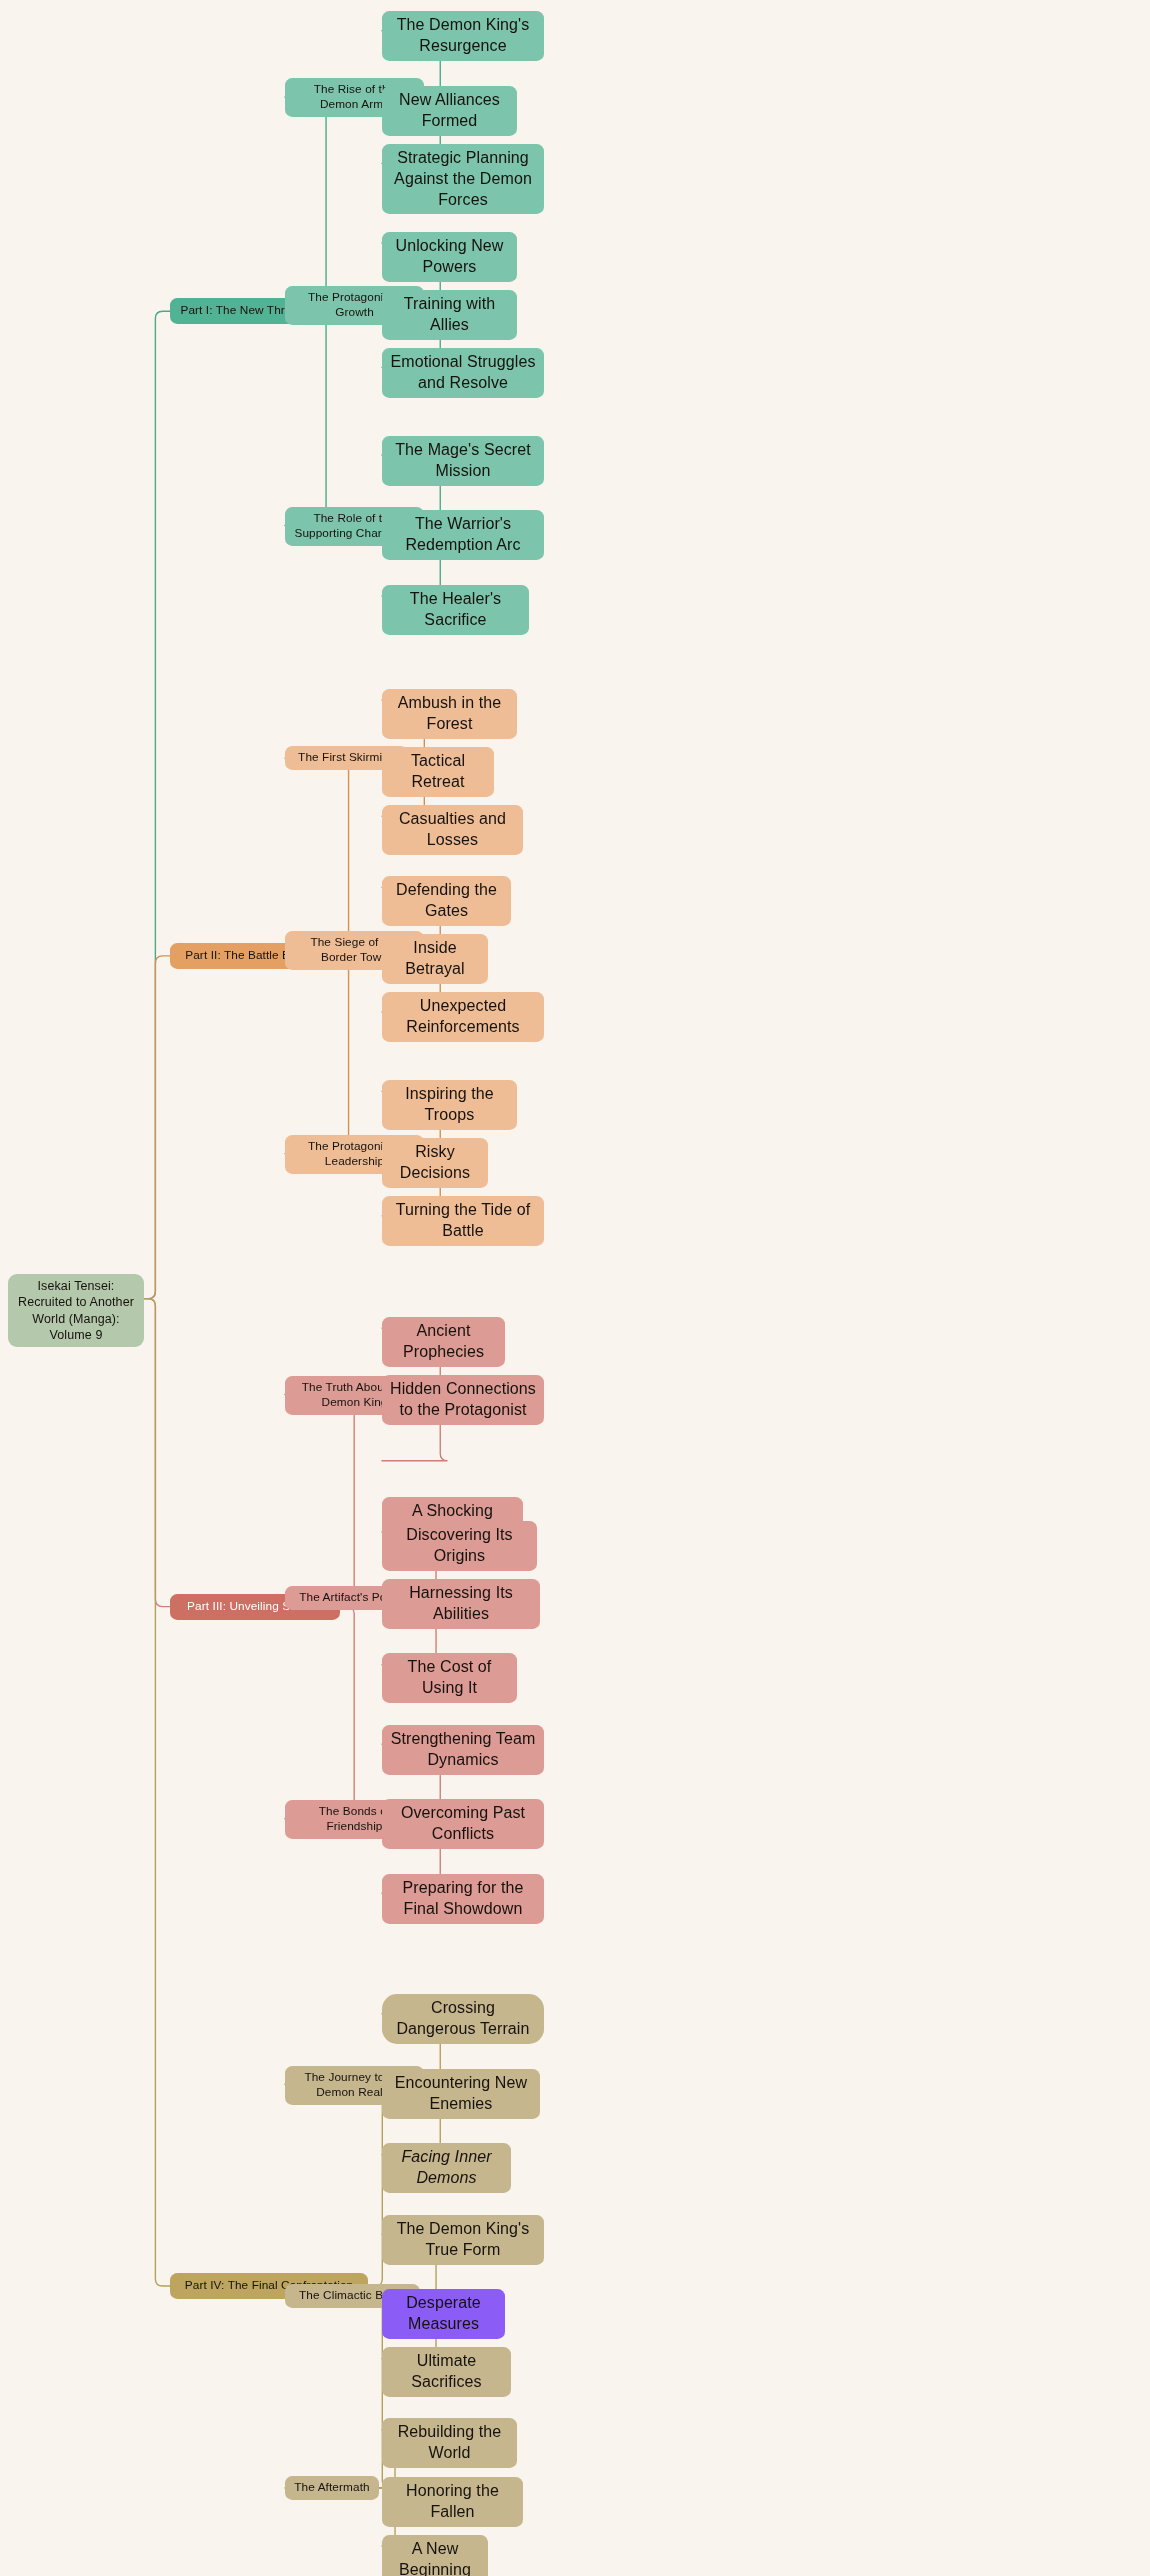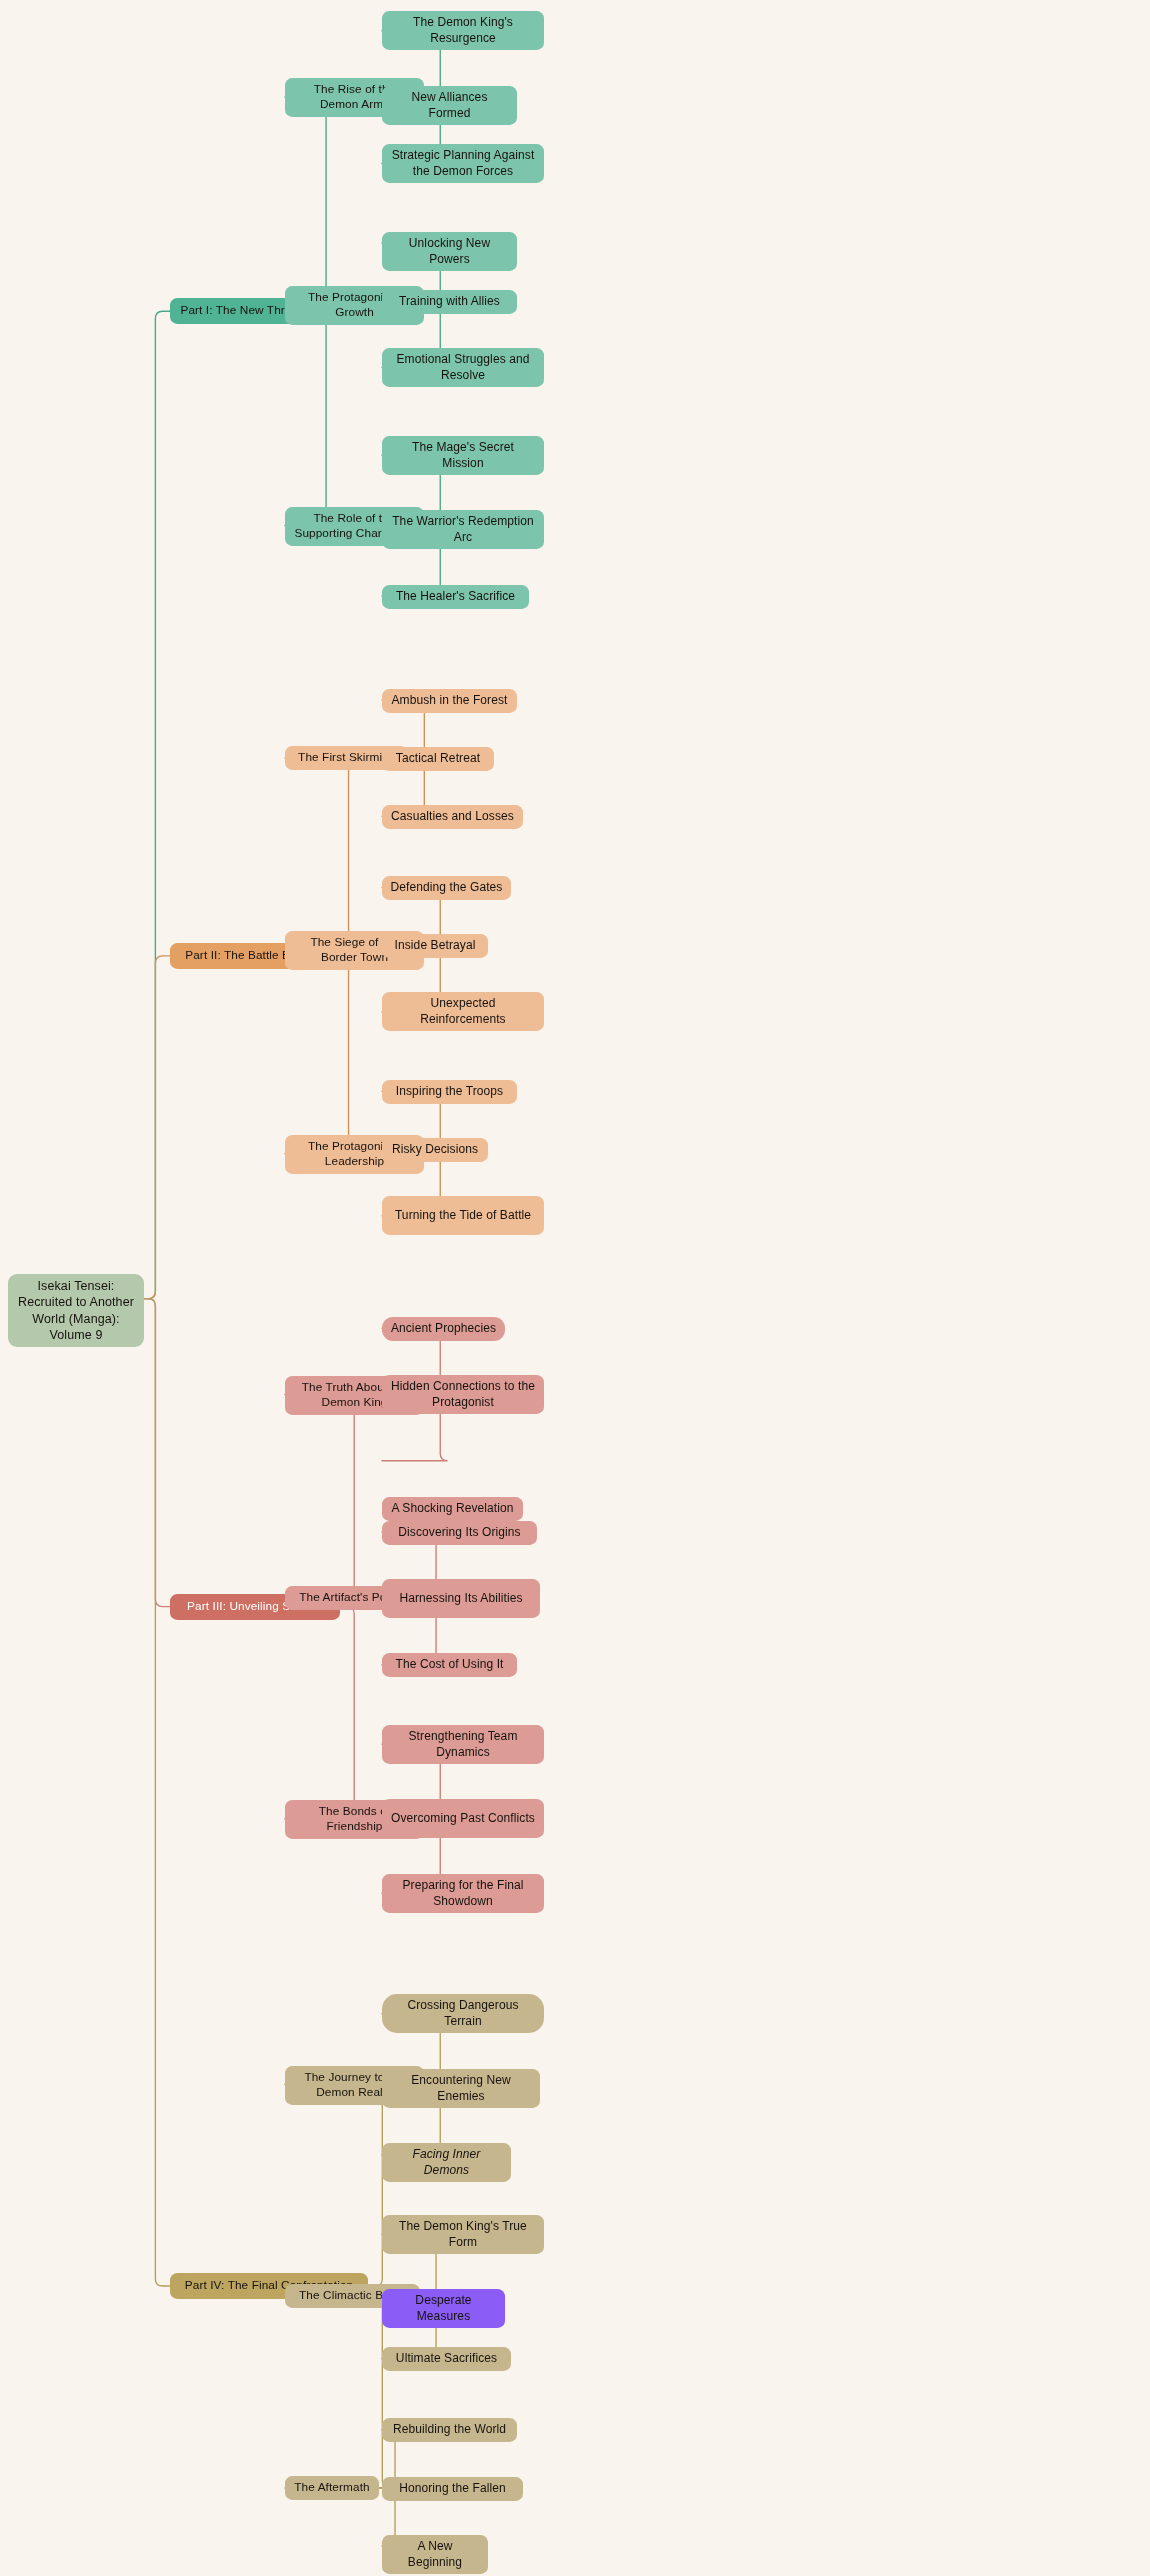--- a/index.html
+++ b/index.html
@@ -25,21 +25,21 @@
     line-height:1.30;
     padding:4px 8px;
     letter-spacing:0.1px;
   }
   .node.root{
     font-size:12.5px;
     border-radius:9px;
   }
   .node.lvl1{font-size:11.8px;}
   .node.lvl2{font-size:11.8px;}
-  .node.lvl3{font-size:12px;}
+  .node.lvl3{font-size:16px;}
   .node.white{color:#ffffff;}
 </style>
 </head>
 <body>
 
 <div id="canvas">
   <svg id="edges" viewBox="0 0 1421 3183">
       <path d="M178,1604.6795039164488 L183,1604.6795039164488 Q192,1604.6795039164488 192,1595.6795039164488 L192,393.606919060052 Q192,384.606919060052 201,384.606919060052 L210,384.606919060052" fill="none" stroke="#4aa98b" stroke-width="1.7" stroke-linecap="round"></path>
       <path d="M384.9,384.606919060052 L393.9,384.606919060052 Q402.9,384.606919060052 402.9,375.606919060052 L402.9,128.96031331592684 Q402.9,119.96031331592685 411.9,119.96031331592685 L352,119.96031331592685" fill="none" stroke="#4aa98b" stroke-width="1.7" stroke-linecap="round"></path>
       <path d="M524,119.96031331592685 L535,119.96031331592685 Q544,119.96031331592685 544,110.96031331592685 L544,47 Q544,38 553,38 L472,38" fill="none" stroke="#4aa98b" stroke-width="1.7" stroke-linecap="round"></path>
@@ -116,21 +116,21 @@
       <div class="node lvl2" style="left: 285px; top: 931px; width: 139px; min-height: 37px; background: rgb(238, 189, 150);">The Siege of the Border Town</div>
       <div class="node lvl3" style="left: 382px; top: 876px; width: 129px; min-height: 23px; background: rgb(238, 189, 150);">Defending the Gates</div>
       <div class="node lvl3" style="left: 382px; top: 934px; width: 106px; min-height: 23px; background: rgb(238, 189, 150);">Inside Betrayal</div>
       <div class="node lvl3" style="left: 382px; top: 992px; width: 162px; min-height: 39px; background: rgb(238, 189, 150);">Unexpected Reinforcements</div>
       <div class="node lvl2" style="left: 285px; top: 1135px; width: 139px; min-height: 37px; background: rgb(238, 189, 150);">The Protagonist's Leadership</div>
       <div class="node lvl3" style="left: 382px; top: 1080px; width: 135px; min-height: 23px; background: rgb(238, 189, 150);">Inspiring the Troops</div>
       <div class="node lvl3" style="left: 382px; top: 1138px; width: 106px; min-height: 23px; background: rgb(238, 189, 150);">Risky Decisions</div>
       <div class="node lvl3" style="left: 382px; top: 1196px; width: 162px; min-height: 39px; background: rgb(238, 189, 150);">Turning the Tide of Battle</div>
       <div class="node lvl1 white" style="left: 170px; top: 1594px; width: 170px; min-height: 26px; background: rgb(205, 111, 99);">Part III: Unveiling Secrets</div>
       <div class="node lvl2" style="left: 285px; top: 1376px; width: 139px; min-height: 37px; background: rgb(220, 155, 148);">The Truth About the Demon King</div>
-      <div class="node lvl3" style="left: 382px; top: 1317px; width: 123px; min-height: 23px; background: rgb(220, 155, 148); border-radius: 11px;">Ancient Prophecies</div>
+      <div class="node lvl3" style="left: 382px; top: 1317px; width: 123px; min-height: 23px; background: rgb(220, 155, 148);">Ancient Prophecies</div>
       <div class="node lvl3" style="left: 382px; top: 1375px; width: 162px; min-height: 39px; background: rgb(220, 155, 148);">Hidden Connections to the Protagonist</div>
       <div class="node lvl3" style="left: 382px; top: 1449px; width: 141px; min-height: 23px; background: rgb(220, 155, 148); margin-top: 48px;">A Shocking Revelation</div>
       <div class="node lvl2" style="left: 285px; top: 1586px; width: 135px; min-height: 24px; background: rgb(220, 155, 148);">The Artifact's Power</div>
       <div class="node lvl3" style="left: 382px; top: 1521px; width: 155px; min-height: 23px; background: rgb(220, 155, 148);">Discovering Its Origins</div>
       <div class="node lvl3" style="left: 382px; top: 1579px; width: 158px; min-height: 39px; background: rgb(220, 155, 148);">Harnessing Its Abilities</div>
       <div class="node lvl3" style="left: 382px; top: 1653px; width: 135px; min-height: 23px; background: rgb(220, 155, 148);">The Cost of Using It</div>
       <div class="node lvl2" style="left: 285px; top: 1800px; width: 139px; min-height: 37px; background: rgb(220, 155, 148);">The Bonds of Friendship</div>
       <div class="node lvl3" style="left: 382px; top: 1725px; width: 162px; min-height: 39px; background: rgb(220, 155, 148);">Strengthening Team Dynamics</div>
       <div class="node lvl3" style="left: 382px; top: 1799px; width: 162px; min-height: 39px; background: rgb(220, 155, 148);">Overcoming Past Conflicts</div>
       <div class="node lvl3" style="left: 382px; top: 1874px; width: 162px; min-height: 39px; background: rgb(220, 155, 148);">Preparing for the Final Showdown</div>

